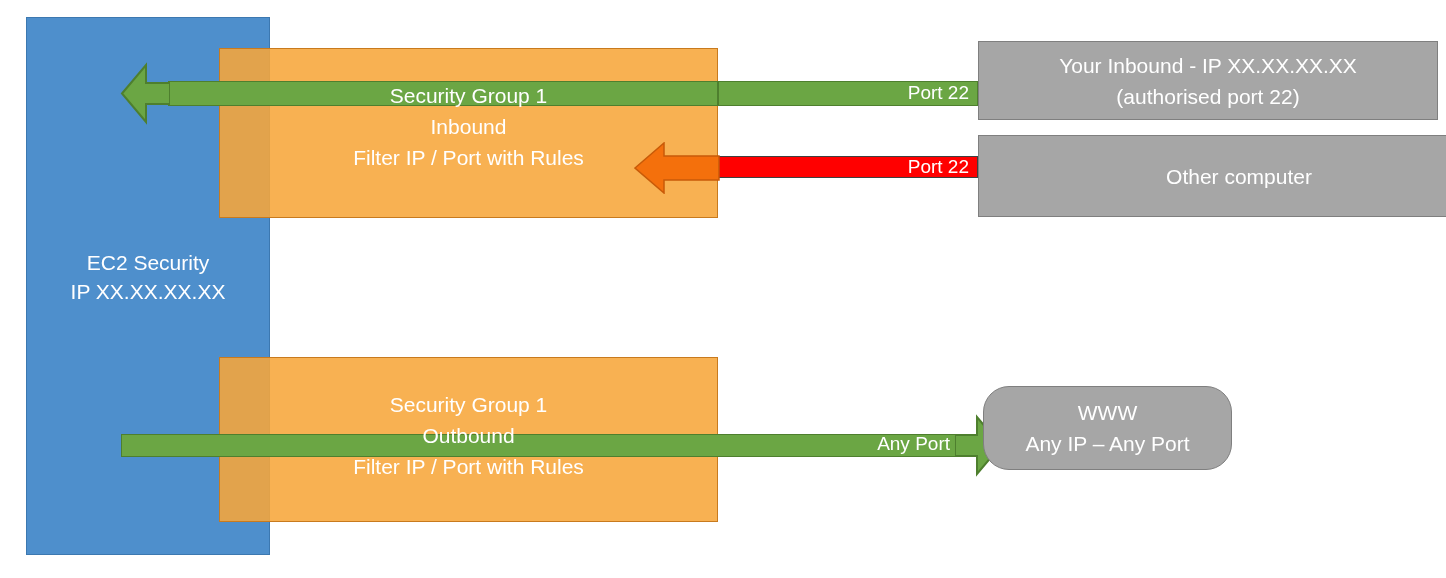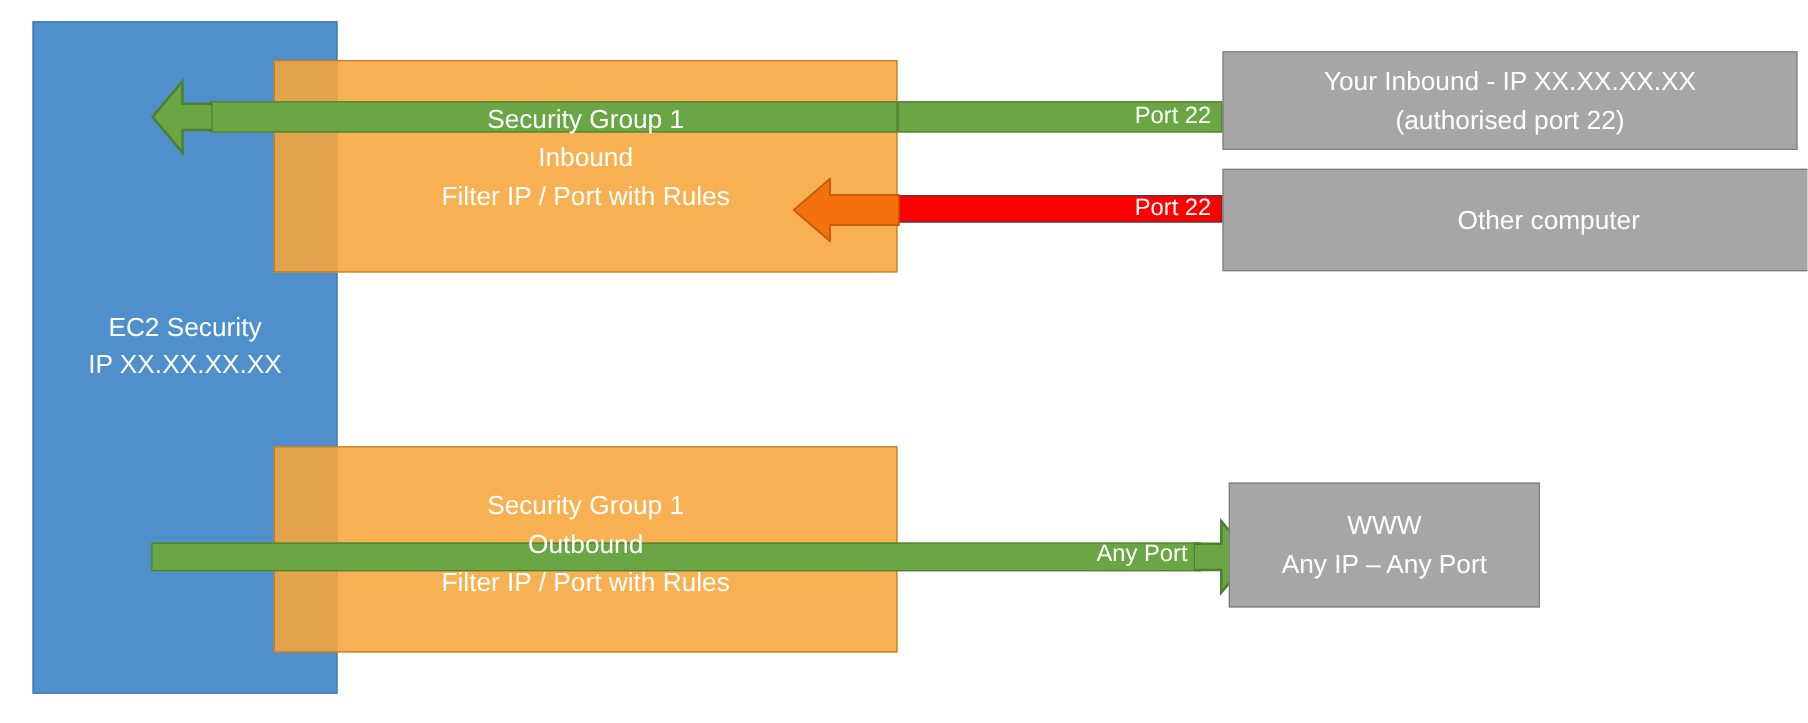--- a/index.html
+++ b/index.html
@@ -94,21 +94,21 @@
 
   
   .grey-box{
     position:absolute;background:#A6A6A6;border:1px solid #7F7F7F;
     box-sizing:border-box;color:#ffffff;text-align:center;
     font-size:21px;line-height:31px;z-index:5;
     display:flex;flex-direction:column;align-items:center;justify-content:center;
   }
   .grey-your{left:978px;top:41px;width:460px;height:79px;}
   .grey-other{left:978px;top:135px;width:522px;height:82px;}
-  .grey-www{left:983px;top:386px;width:249px;height:100px;}
+  .grey-www{left:983px;top:386px;width:249px;height:84px;border-radius:26px;}
 
   .grey-box .line{display:block;width:100%;}
 </style>
 </head>
 <body>
 
 <div class="stage">
 
   <div class="ec2-box"></div>
 

